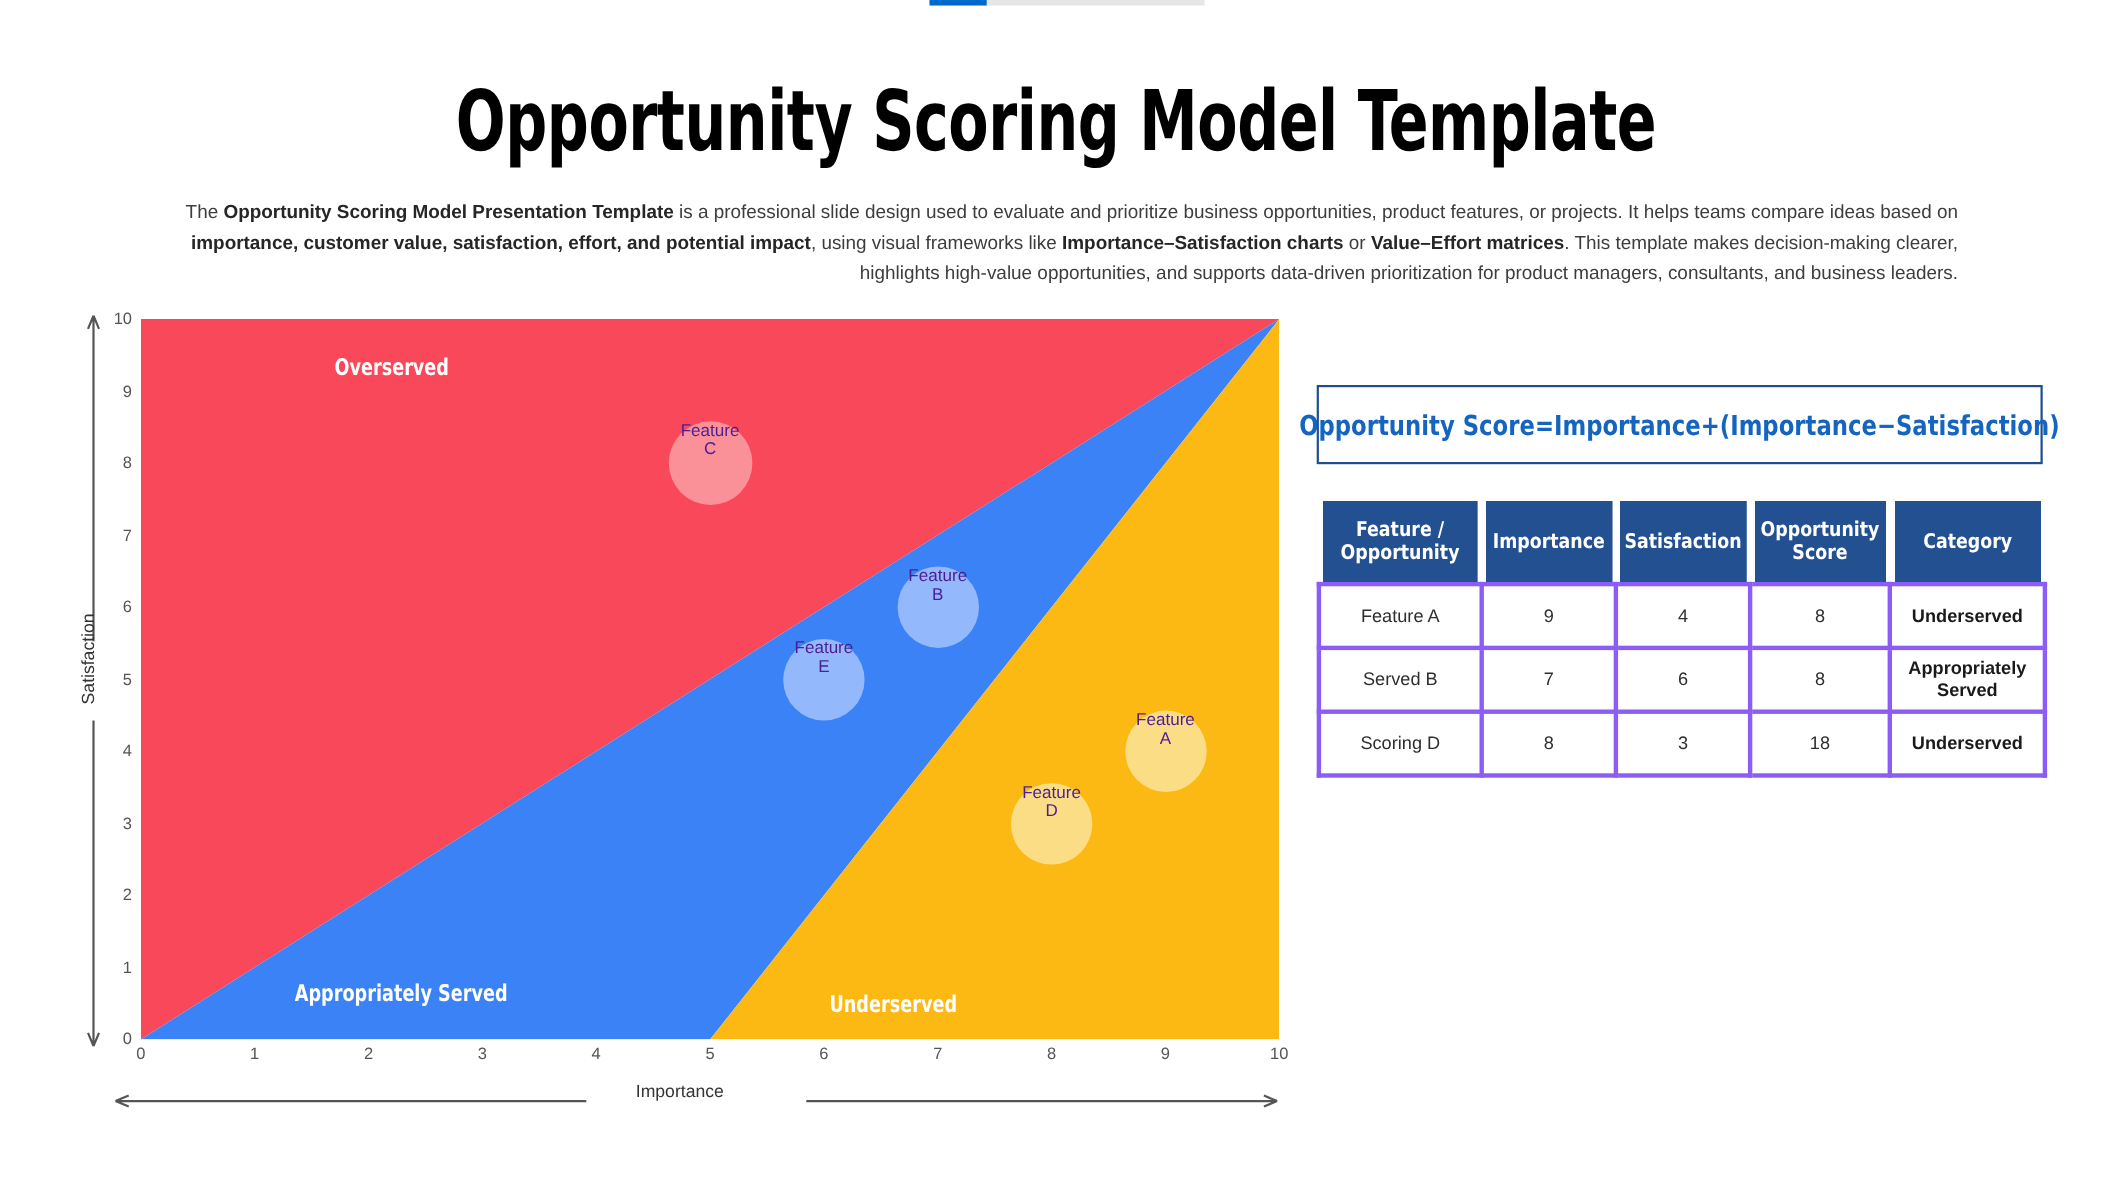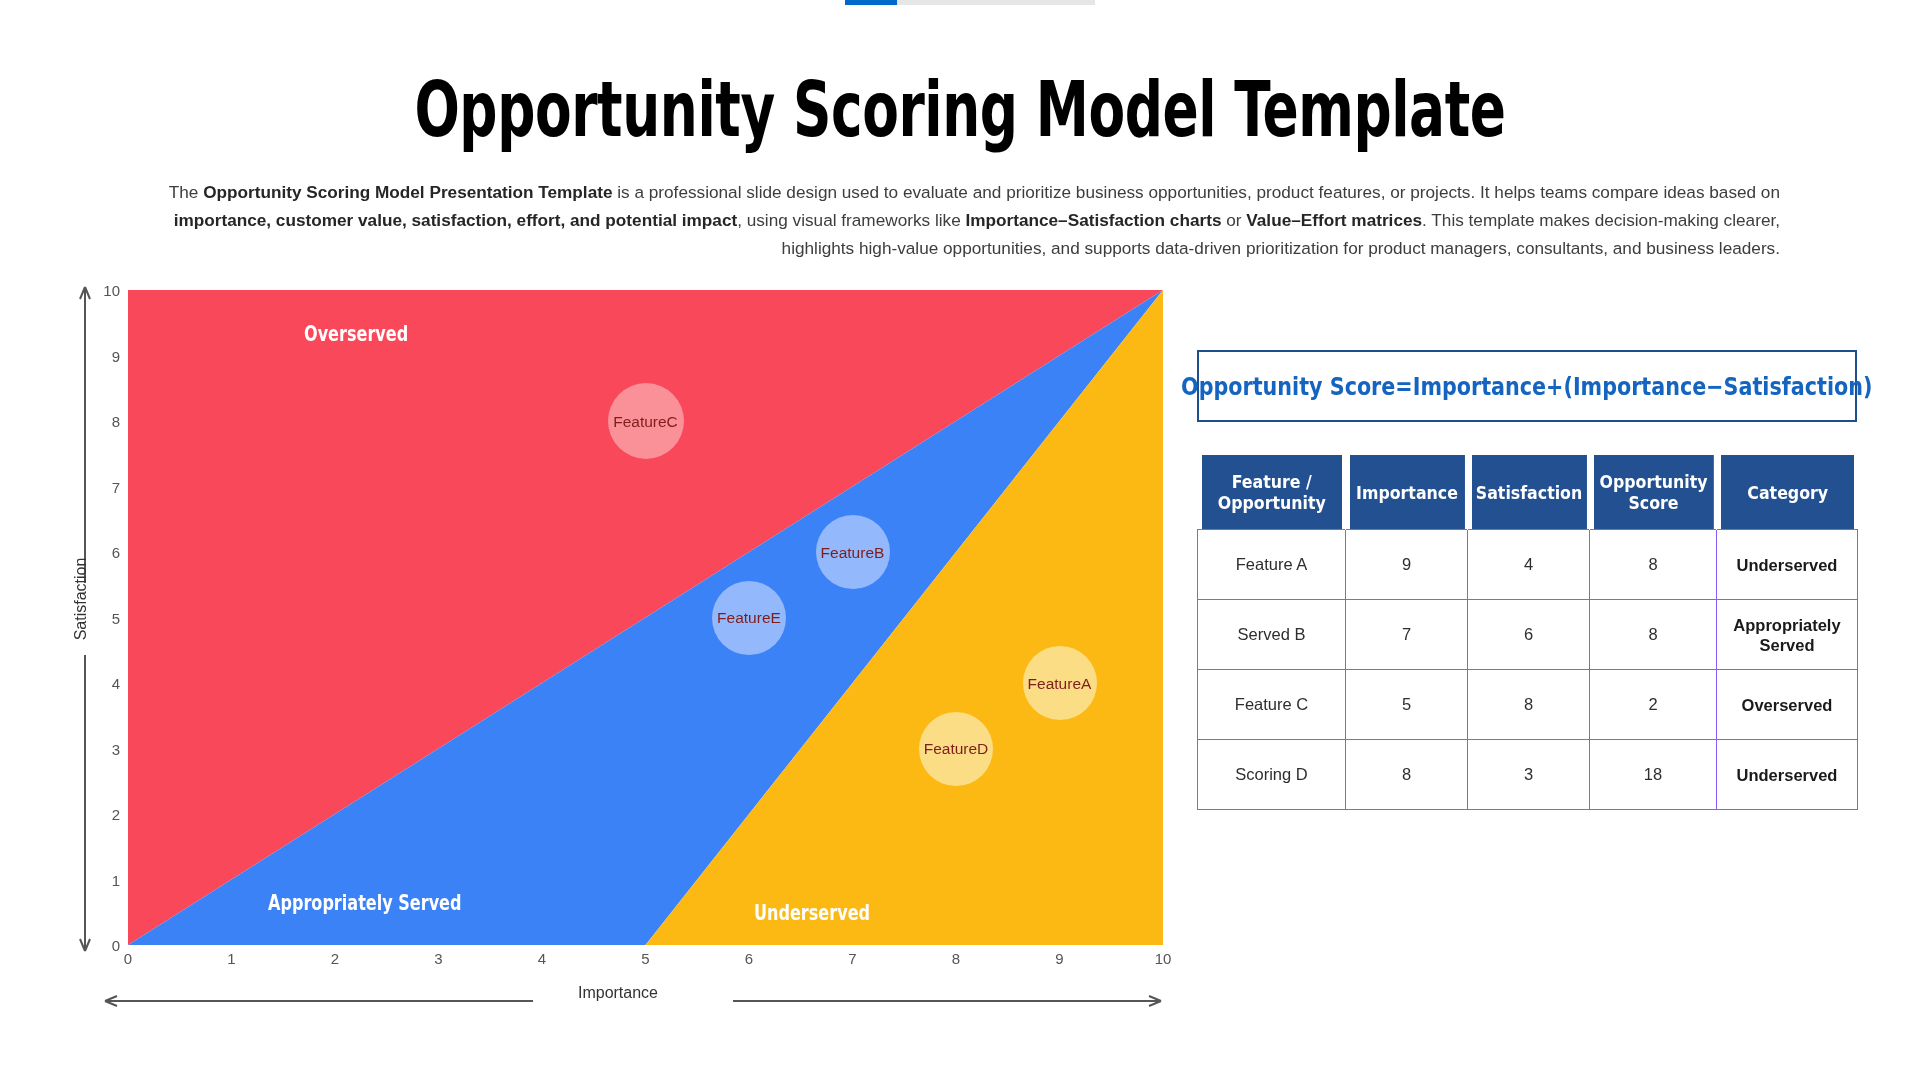--- a/index.html
+++ b/index.html
@@ -66,23 +66,23 @@
     font-size: 21px;
     color: #ffffff;
     white-space: nowrap;
     transform: scaleX(0.85);
     transform-origin: left center;
   }
 
   .bubble {
     position: absolute;
     border-radius: 50%;
-    display: flex; flex-direction: row;
-    align-items: center; justify-content: center;
-    color: #7f1d1d;
+    display: flex; flex-direction: column;
+    align-items: center; 
+    color: #4c1d95;
     font-size: 15.5px;
     line-height: 17px;
     text-align: center;
     font-family: "Liberation Sans", sans-serif;
   }
 
   
   .y-ticks { position: absolute; left: 0; top: 0; width: 52px; height: 655px; }
   .y-ticks span {
     position: absolute; right: 0;
@@ -151,22 +151,22 @@
     border-left: 1px solid #ffffff;
     border-right: 1px solid #ffffff;
     text-align: center;
     vertical-align: middle;
     transform: scaleX(0.95);
   }
   table.score-table th:first-child { border-left: none; }
   table.score-table th:last-child { border-right: none; }
 
   table.score-table td {
-    border: 1px solid #8b5cf6;
-    height: 70px;
+    border: 4px solid #8b5cf6;
+    height: 58px;
     text-align: center;
     vertical-align: middle;
     font-size: 16.5px;
     color: #2e2e2e;
     font-family: "Liberation Sans", sans-serif;
   }
   table.score-table td.cat {
     font-weight: 700;
     color: #1a1a1a;
     font-size: 16.5px;
@@ -312,29 +312,20 @@
           <td>Served B</td>
           <td>7</td>
           <td>6</td>
           <td>8</td>
           <td class="cat">
             <div>Appropriately</div>
             <div>Served</div>
           </td>
         </tr>
         <tr>
-          <td>Feature C</td>
-          <td>5</td>
-          <td>8</td>
-          <td>2</td>
-          <td class="cat">
-            <div>Overserved</div>
-          </td>
-        </tr>
-        <tr>
           <td>Scoring D</td>
           <td>8</td>
           <td>3</td>
           <td>18</td>
           <td class="cat">
             <div>Underserved</div>
           </td>
         </tr>
       </tbody>
   </table>

